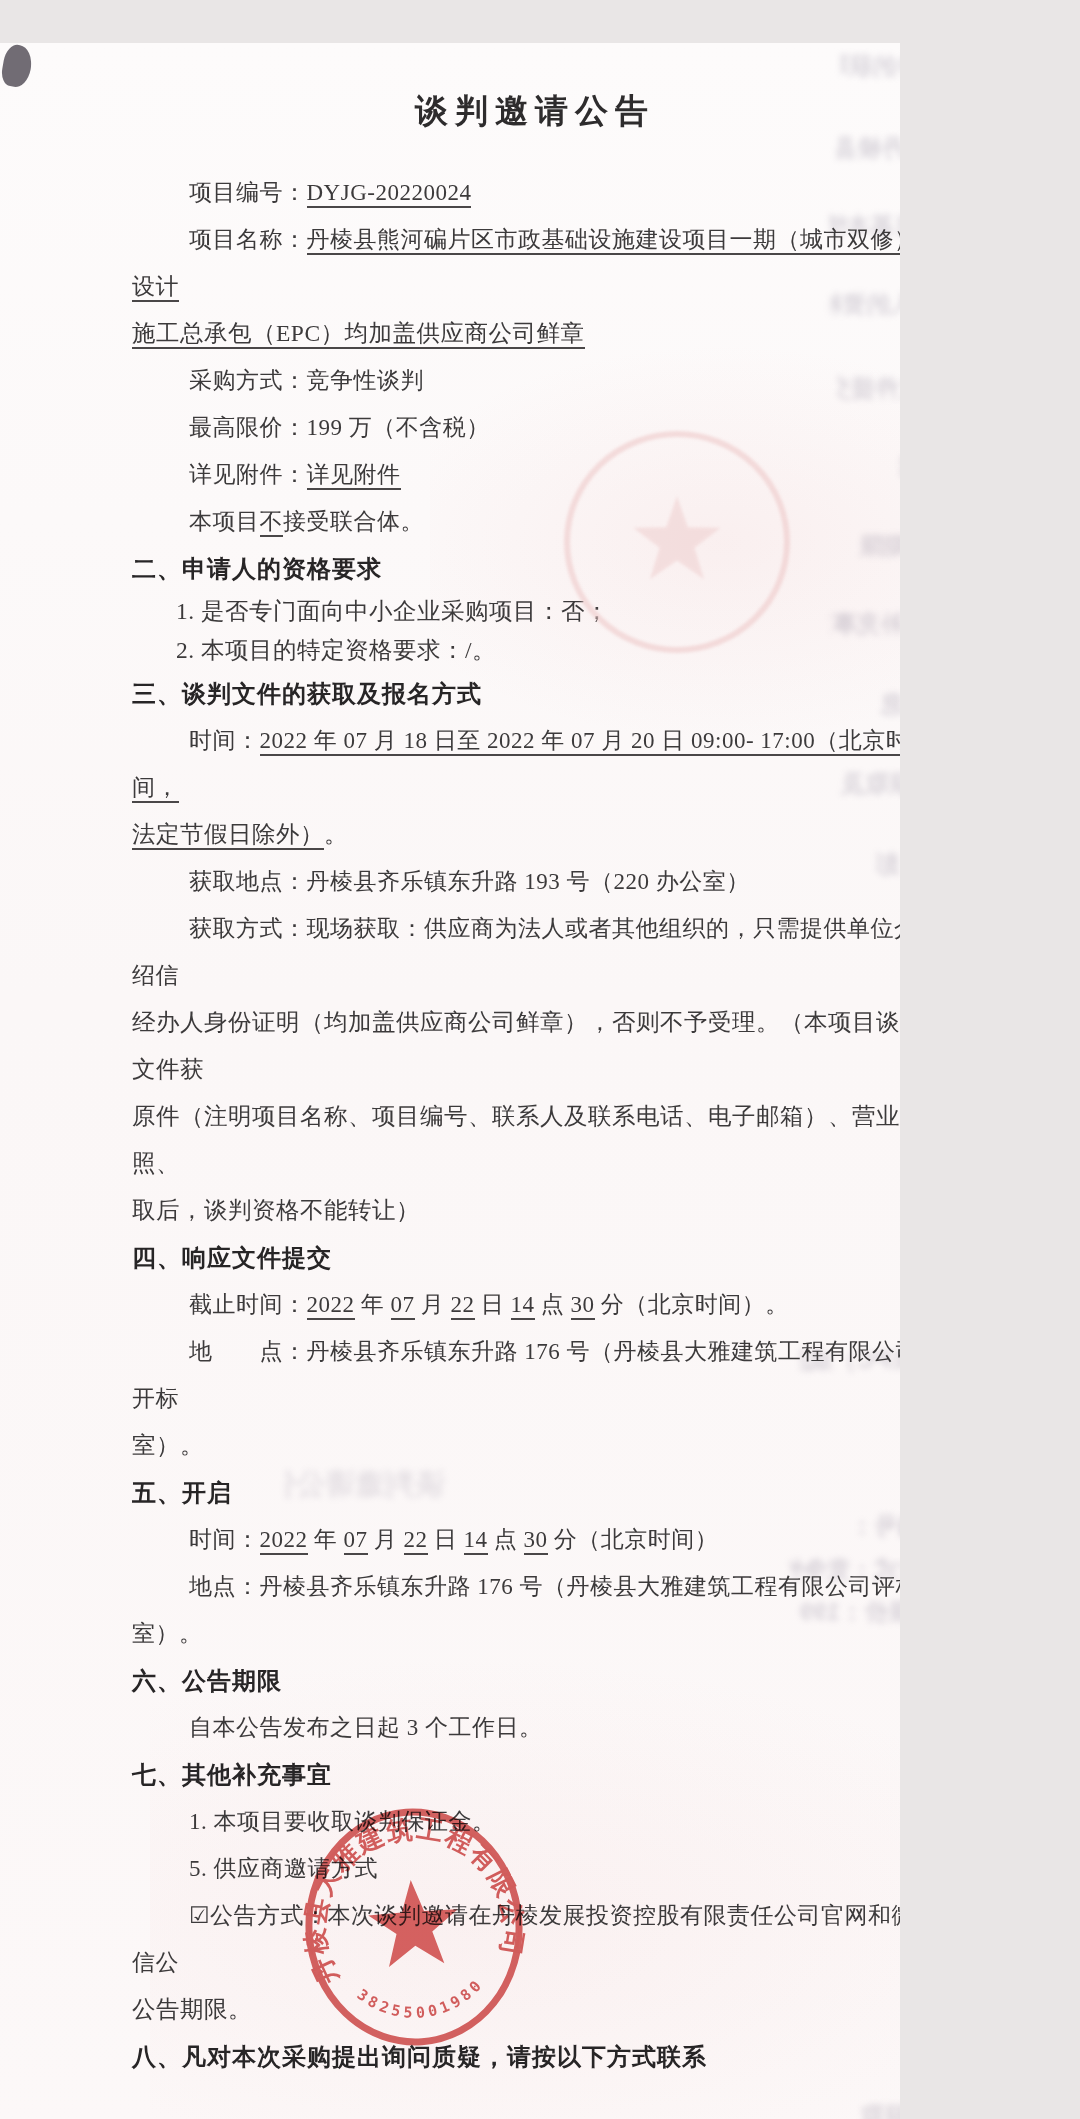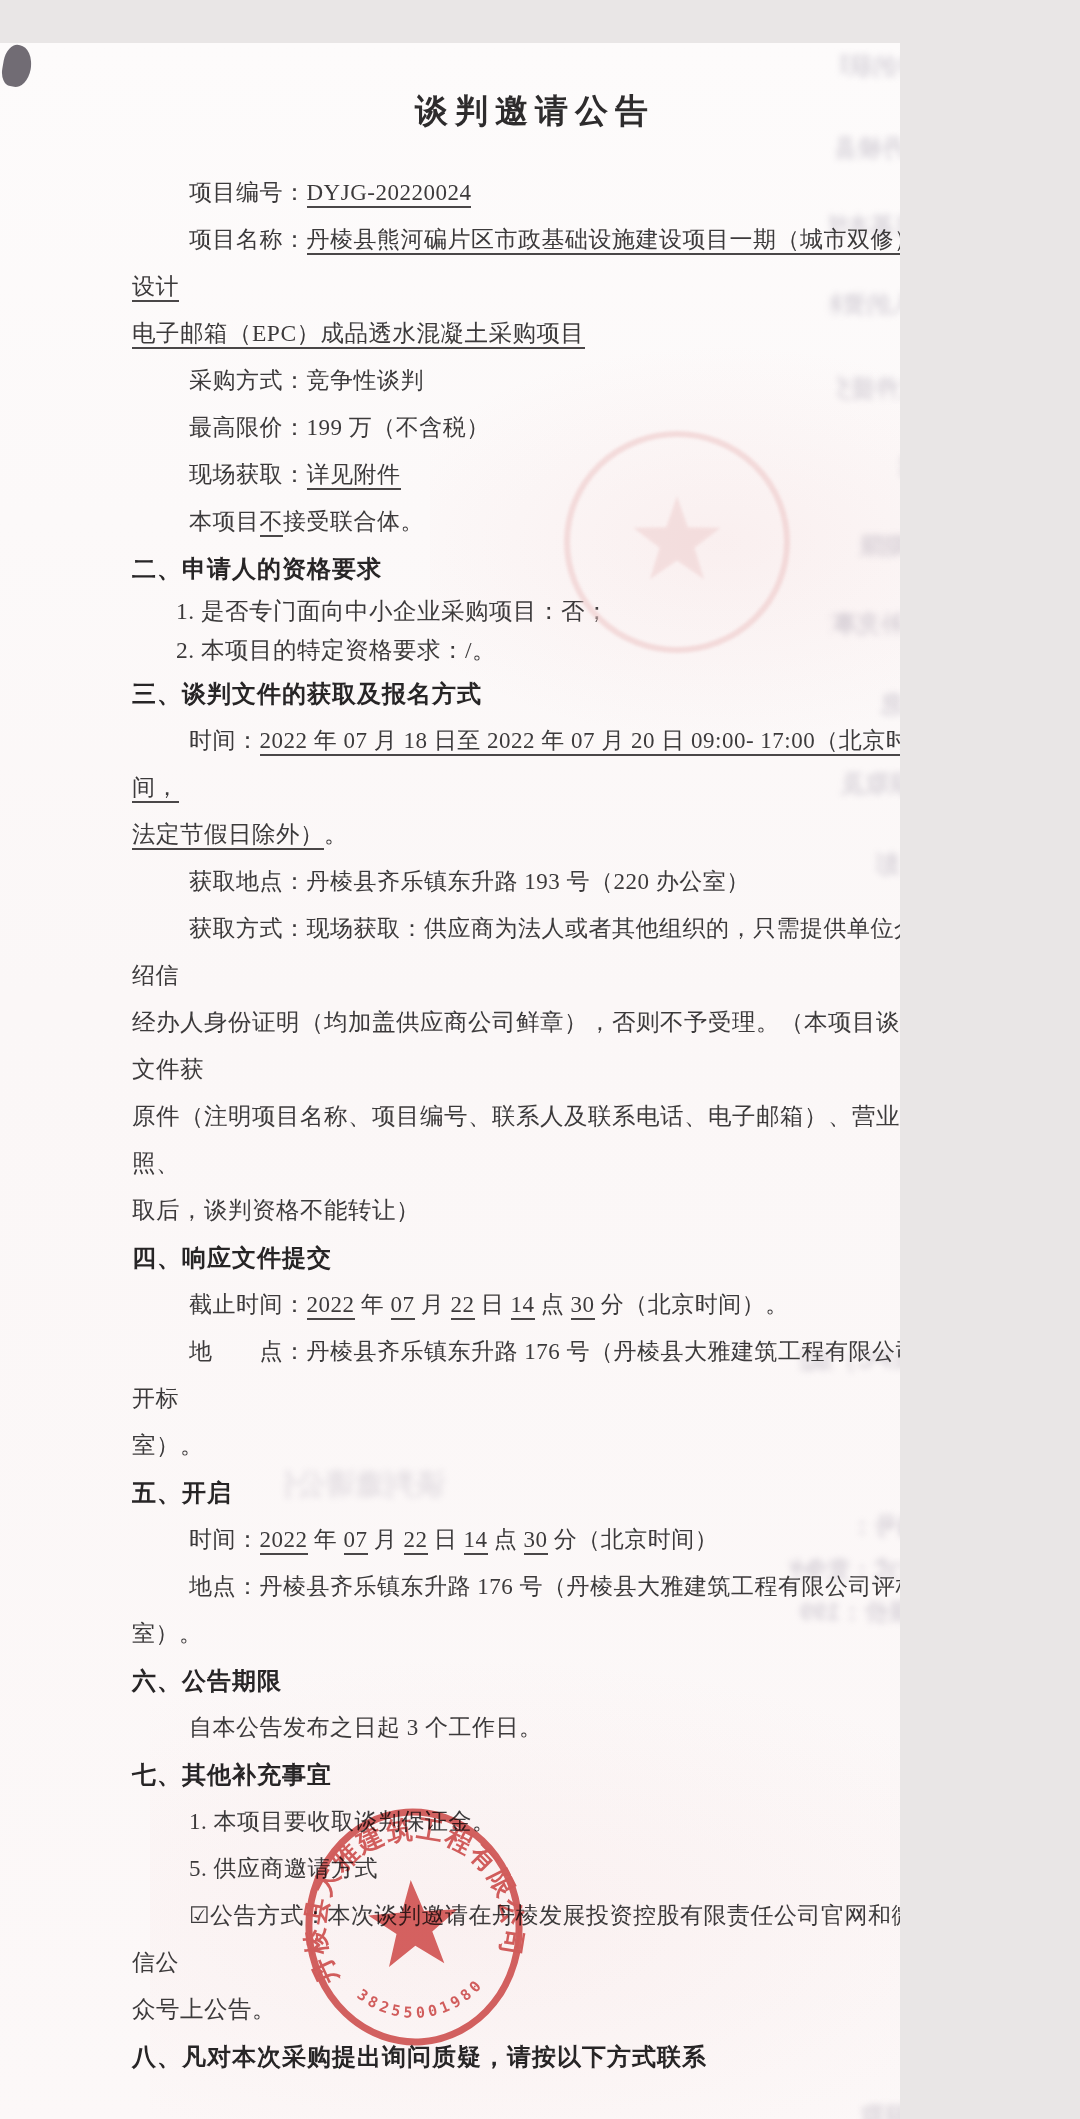--- a/index.html
+++ b/index.html
@@ -60,24 +60,24 @@
   <div class="bleed" style="left:948px;top:1632px;width:118px;">采购需求：</div>
   <div class="bleed" style="left:998px;top:1836px;width:80px;">名称：丹棱县大雅建筑工程有限公司</div>
   <div class="bleed" style="left:988px;top:1930px;width:90px;">联系方式：</div>
   <div class="bleed" style="left:850px;top:2058px;width:225px;">获取方式：现场获取：供应商为法人或者其他组织的，只需提供单位介绍信</div>
   <div class="bleed" style="left:470px;top:2082px;width:390px;">原件（注明项目名称、项目编号、联系人及联系电话、电子邮箱）、营业执照、</div>
 
   <div class="content">
       <p class="l-title"><span>谈判邀请公告</span></p>
       <p class="l-p"><span>项目编号：</span><span class="u">DYJG-20220024</span></p>
       <p class="l-p"><span>项目名称：</span><span class="u">丹棱县熊河碥片区市政基础设施建设项目一期（城市双修）设计</span></p>
-      <p class="l-cont"><span class="u">电子邮箱（EPC）成品透水混凝土采购项目</span></p>
+      <p class="l-cont"><span class="u">施工总承包（EPC）均加盖供应商公司鲜章</span></p>
       <p class="l-p"><span>采购方式：竞争性谈判</span></p>
       <p class="l-p"><span>最高限价：199 万（不含税）</span></p>
-      <p class="l-p"><span>现场获取：</span><span class="u">详见附件</span></p>
+      <p class="l-p"><span>详见附件：</span><span class="u">详见附件</span></p>
       <p class="l-p"><span>本项目</span><span class="u">不</span><span>接受联合体。</span></p>
       <p class="l-h"><span>二、申请人的资格要求</span></p>
       <p class="l-tight"><span>1. 是否专门面向中小企业采购项目：否；</span></p>
       <p class="l-tight"><span>2. 本项目的特定资格要求：/。</span></p>
       <p class="l-h"><span>三、谈判文件的获取及报名方式</span></p>
       <p class="l-p"><span>时间：</span><span class="u">2022 年 07 月 18 日至 2022 年 07 月 20 日 09:00- 17:00（北京时间，</span></p>
       <p class="l-cont"><span class="u">法定节假日除外）</span><span>。</span></p>
       <p class="l-p"><span>获取地点：丹棱县齐乐镇东升路 193 号（220 办公室）</span></p>
       <p class="l-p"><span>获取方式：现场获取：供应商为法人或者其他组织的，只需提供单位介绍信</span></p>
       <p class="l-cont"><span>经办人身份证明（均加盖供应商公司鲜章），否则不予受理。（本项目谈判文件获</span></p>
@@ -89,21 +89,21 @@
       <p class="l-cont"><span>室）。</span></p>
       <p class="l-h"><span>五、开启</span></p>
       <p class="l-p"><span>时间：</span><span class="u">2022</span><span> 年 </span><span class="u">07</span><span> 月 </span><span class="u">22</span><span> 日 </span><span class="u">14</span><span> 点 </span><span class="u">30</span><span> 分（北京时间）</span></p>
       <p class="l-p"><span>地点：丹棱县齐乐镇东升路 176 号（丹棱县大雅建筑工程有限公司评标室）。</span></p>
       <p class="l-h"><span>六、公告期限</span></p>
       <p class="l-p"><span>自本公告发布之日起 3 个工作日。</span></p>
       <p class="l-h"><span>七、其他补充事宜</span></p>
       <p class="l-p"><span>1. 本项目要收取谈判保证金。</span></p>
       <p class="l-p"><span>5. 供应商邀请方式</span></p>
       <p class="l-p"><span>☑公告方式：本次谈判邀请在丹棱发展投资控股有限责任公司官网和微信公</span></p>
-      <p class="l-cont"><span>众号上公告。</span></p>
+      <p class="l-cont"><span>公告期限。</span></p>
       <p class="l-h"><span>八、凡对本次采购提出询问质疑，请按以下方式联系</span></p>
     </div>
 
   <div class="stamp stamp-upper">
     <svg width="238" height="234" viewBox="-119 -117 238 234">
       <ellipse cx="0" cy="0" rx="110" ry="108" fill="none" stroke="#eec9c9" stroke-width="6"></ellipse>
       <polygon points="0,-40 9.4,-12.9 38,-12.4 15.2,4.9 23.5,32.4 0,16 -23.5,32.4 -15.2,4.9 -38,-12.4 -9.4,-12.9" fill="#f0d2d2" transform="scale(1.15)"></polygon>
     </svg>
   </div>
 

